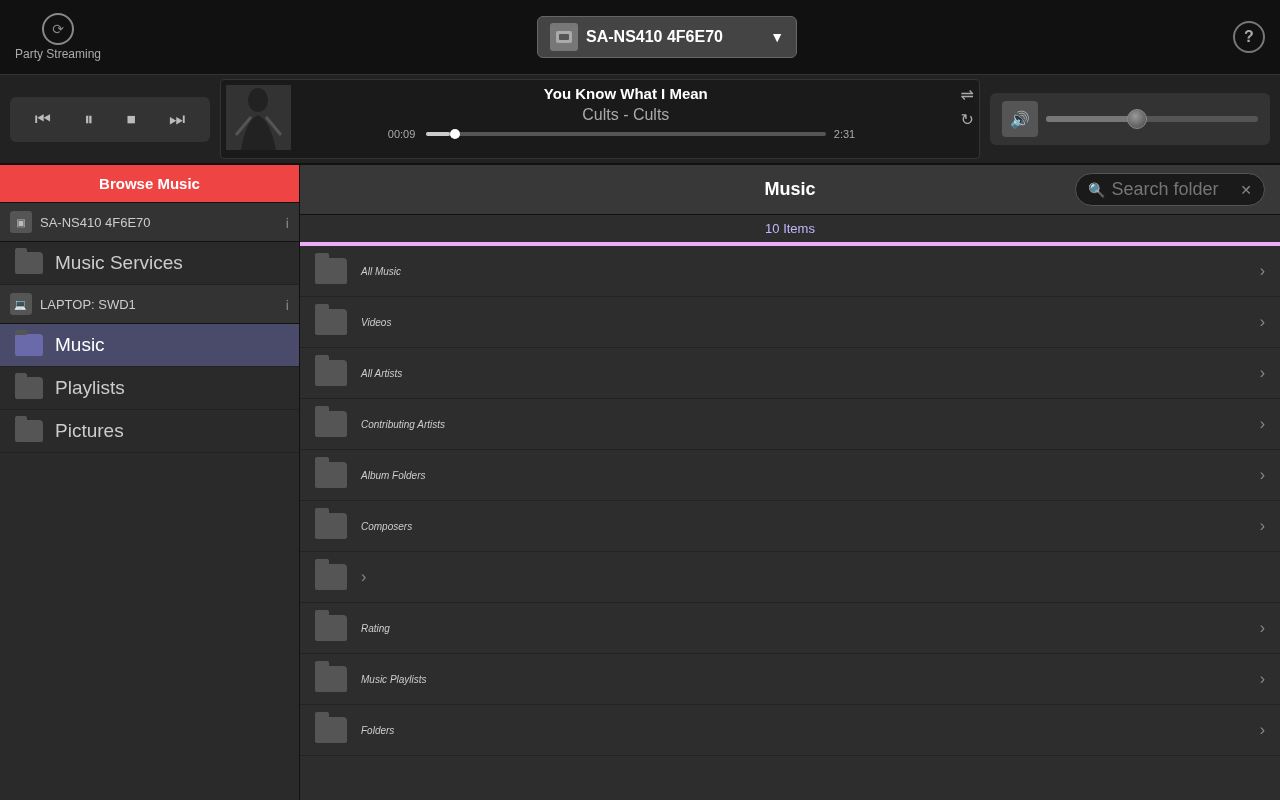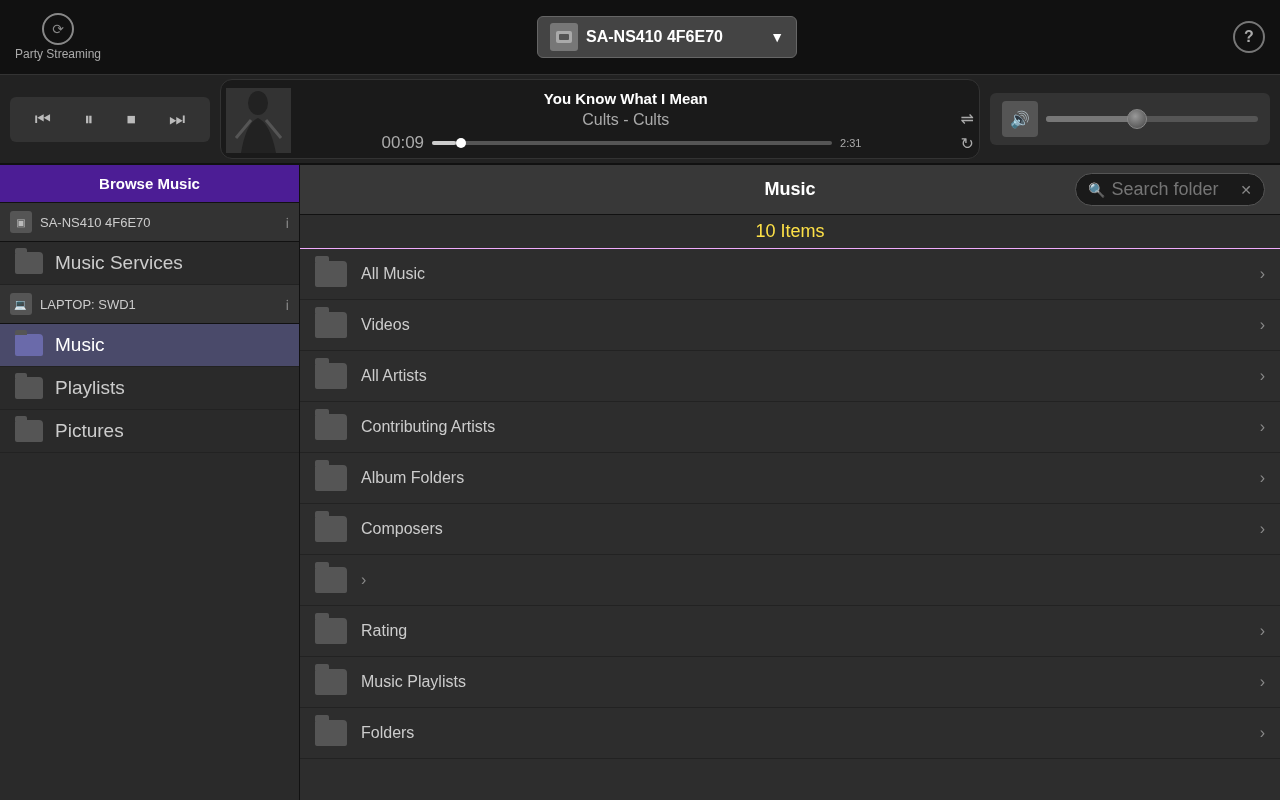--- a/index.html
+++ b/index.html
@@ -109,23 +109,23 @@
     }
     .transport-btn {
       color: #bbb;
       font-size: 18px;
       cursor: pointer;
       padding: 4px 6px;
     }
     #now-playing-container {
       flex: 1;
       background: #1a1a1a;
-      border-radius: 12px;
-      display: flex;
-      align-items: flex-end;
+      border-radius: 4px;
+      display: flex;
+      align-items: flex-start;
       gap: 10px;
       padding: 5px;
       height: 80px;
       border: 1px solid #333;
     }
     #album-art {
       width: 65px;
       height: 65px;
       background: #555;
       flex-shrink: 0;
@@ -156,21 +156,21 @@
     }
     #progress-row {
       display: flex;
       align-items: center;
       gap: 8px;
       width: 100%;
       justify-content: center;
     }
     #time-current {
       color: #aaa;
-      font-size: 17px;
+      font-size: 11px;
       min-width: 30px;
     }
     #progress-bar-container {
       flex: 1;
       height: 4px;
       background: #555;
       border-radius: 2px;
       position: relative;
       max-width: 400px;
     }
@@ -259,21 +259,21 @@
 
     
     #sidebar {
       width: 300px;
       background: #2a2a2a;
       border-right: 1px solid #111;
       flex-shrink: 0;
       overflow-y: auto;
     }
     #sidebar-header {
-      background: #4c1d95;
+      background: #ef4444;
       text-align: center;
       padding: 10px;
       font-size: 15px;
       font-weight: bold;
       color: #fff;
       border-bottom: 1px solid #111;
     }
     .device-row {
       display: flex;
       align-items: center;
@@ -383,23 +383,23 @@
       width: 100px;
     }
     #search-clear-btn {
       color: #888;
       font-size: 14px;
       cursor: pointer;
     }
     #items-count {
       text-align: center;
       padding: 6px;
-      color: #fde047;
-      font-size: 18px;
-      border-bottom: 1px solid #f0abfc;
+      color: #c4b5fd;
+      font-size: 13px;
+      border-bottom: 4px solid #f0abfc;
     }
     #music-list {
       flex: 1;
       overflow-y: auto;
     }
     .music-list-item {
       display: flex;
       align-items: center;
       padding: 12px 15px;
       border-bottom: 1px solid #222;
@@ -419,22 +419,23 @@
       position: absolute;
       top: -5px;
       left: 0;
       width: 14px;
       height: 6px;
       background: #555;
       border-radius: 2px 2px 0 0;
     }
     .list-item-label {
       flex: 1;
-      font-size: 16px;
+      font-size: 10px;
       color: #ccc;
+      font-style: italic;
     }
     .list-item-arrow {
       color: #888;
       font-size: 16px;
     }
   </style>
 </head>
 <body>
 
 <div id="top-bar">

